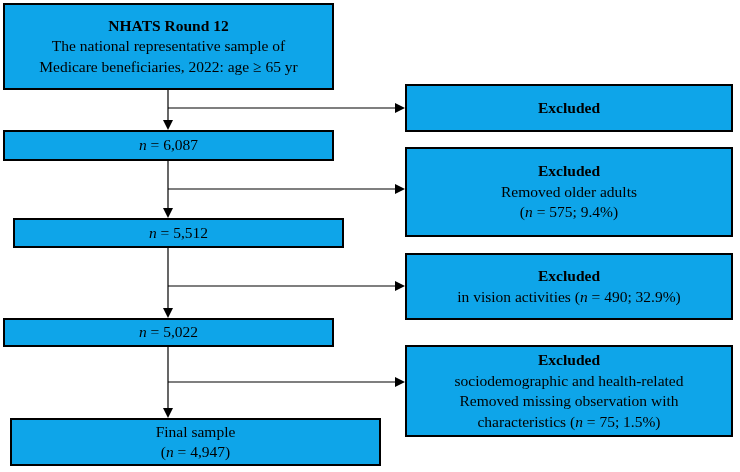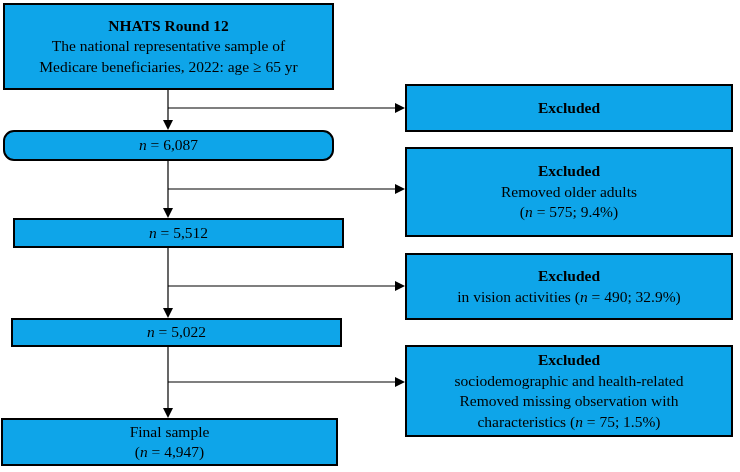--- a/index.html
+++ b/index.html
@@ -35,24 +35,24 @@
     text-align: center;
     font-size: 15.5px;
     line-height: 20.5px;
     padding: 2px 6px;
   }
   .bold { font-weight: bold; }
   .it { font-style: italic; }
 
   
   .box-start  { left: 3px;   top: 3px;   width: 331px; height: 87px; }
-  .box-step1  { left: 3px;   top: 130px; width: 331px; height: 31px; border-radius: 11px; }
+  .box-step1  { left: 3px;   top: 130px; width: 331px; height: 31px; }
   .box-step2  { left: 13px;   top: 218px; width: 331px; height: 30px; }
-  .box-step3  { left: 11px;   top: 318px; width: 331px; height: 29px; }
-  .box-final  { left: 1px;   top: 418px; width: 337px; height: 48px; }
+  .box-step3  { left: 3px;   top: 318px; width: 331px; height: 29px; }
+  .box-final  { left: 10px;   top: 418px; width: 371px; height: 48px; }
 
   
   .box-excl1  { left: 405px; top: 84px;  width: 328px; height: 48px; }
   .box-excl2  { left: 405px; top: 147px; width: 328px; height: 90px; }
   .box-excl3  { left: 405px; top: 253px; width: 328px; height: 67px; }
   .box-excl4  { left: 405px; top: 345px; width: 328px; height: 92px; }
 
   .connectors line    { stroke: #000000; stroke-width: 1.2; }
   .connectors polygon { fill: #000000; }
 </style>

